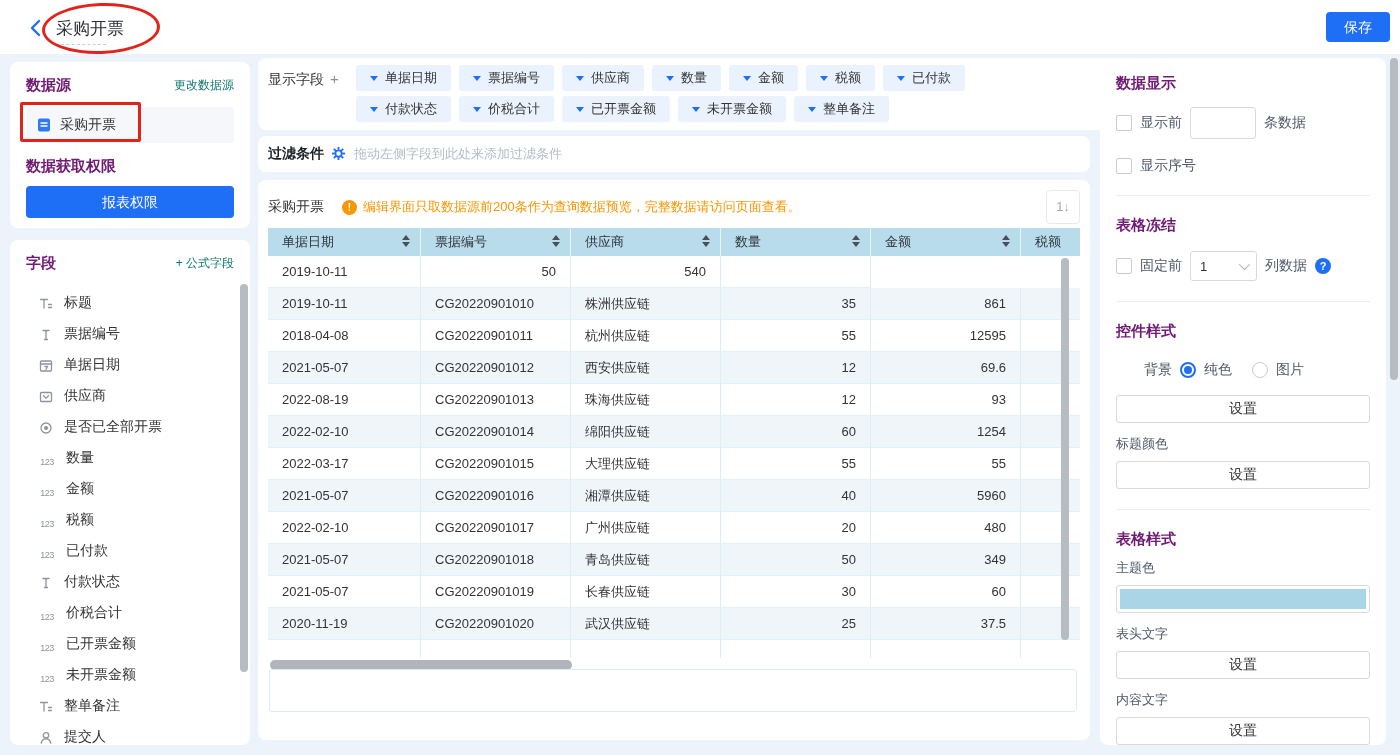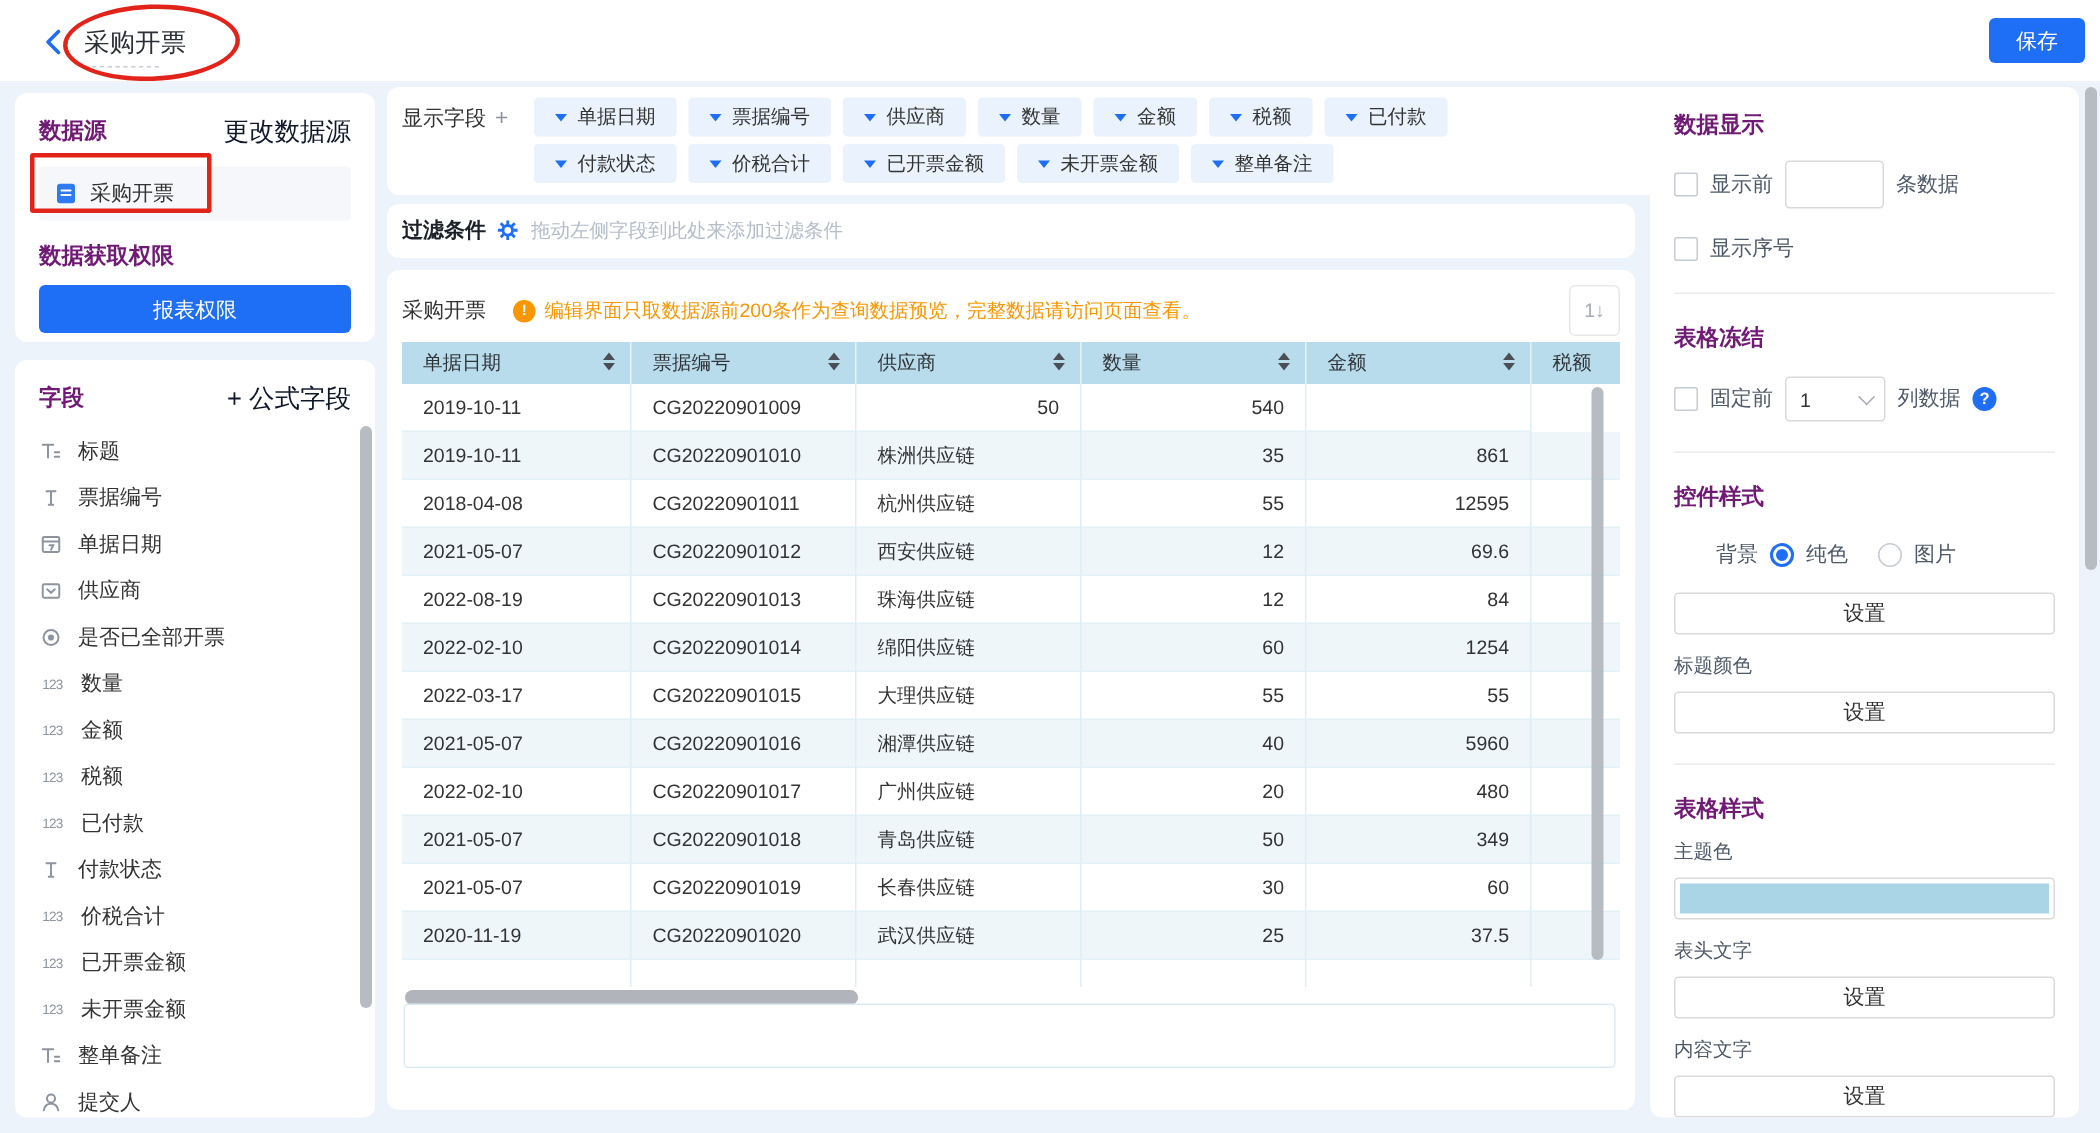--- a/index.html
+++ b/index.html
@@ -17,28 +17,28 @@
   
   .anno-ellipse { position:absolute; left:42px; top:3px; width:118px; height:51px; border:3px solid #e2231a; border-radius:50%; transform:rotate(-2deg); z-index:9; pointer-events:none; }
   .anno-rect { position:absolute; left:20px; top:102px; width:121px; height:40px; border:3px solid #e2231a; border-radius:2px; z-index:9; pointer-events:none; }
 
   .card { position:absolute; background:#fff; border-radius:8px; }
 
   
   .ds-card { left:10px; top:62px; width:240px; height:166px; }
   .ds-head { display:flex; justify-content:space-between; align-items:center; padding:14px 16px 0 16px; }
   .h3 { font-size:15px; font-weight:bold; color:#701a75; }
-  .blue-link { font-size:17px; color:#0f172a; cursor:pointer; }
+  .blue-link { font-size:12px; color:#0f766e; cursor:pointer; }
   .ds-item { margin:12px 16px 0 16px; height:36px; background:#f5f7fa; border-radius:3px; display:flex; align-items:center; gap:8px; padding-left:10px; font-size:14px; cursor:pointer; }
   .perm-head { margin:14px 16px 0 16px; }
   .perm-btn { margin:10px 16px 0 16px; height:32px; background:#1f6ef6; color:#fff; border:none; border-radius:4px; width:208px; font-size:14px; line-height:32px; text-align:center; cursor:pointer; }
 
   .fields-card { left:10px; top:240px; width:240px; height:505px; overflow:hidden; }
   .f-head { display:flex; justify-content:space-between; align-items:center; padding:14px 16px 8px 16px; }
-  .field-item { height:31px; display:flex; align-items:center; gap:10px; padding-left:16px; font-size:14px; color:#333; cursor:grab; }
+  .field-item { height:31px; display:flex; align-items:flex-end; gap:10px; padding-left:28px; font-size:14px; color:#333; cursor:grab; }
   .num-ic { font-size:9px; color:#8d949e; letter-spacing:-0.5px; width:18px; text-align:center; }
   .ic16 { width:16px; height:16px; display:inline-block; flex:none; text-align:center; }
   .vscroll { position:absolute; width:8px; background:#b7bbc2; border-radius:4px; cursor:pointer; }
 
   
   .df-card { left:258px; top:58px; width:908px; height:72px; display:flex; padding:7px 10px; }
   .df-label { width:88px; padding-top:5px; font-size:14px; color:#333; flex:none; }
   .plus { color:#8a919f; font-size:15px; margin-left:6px; cursor:pointer; }
   .chip-rows { display:flex; flex-direction:column; gap:5px; }
   .chip-row { display:flex; gap:8px; }
@@ -327,21 +327,20 @@
               </div></div>
             <div class="th"><span>金额</span><div class="sort-arrows">
                 <span class="tri-up"></span>
                 <span class="tri-dn"></span>
               </div></div>
             <div class="th"><span>税额</span></div>
           </div>
         <div id="tbody">
             <div class="tr">
               <div class="td">2019-10-11</div>
-              <div class="td">CG20220901009</div>
               <div class="td r">50</div>
               <div class="td r">540</div>
               <div class="td"></div>
             </div>
             <div class="tr">
               <div class="td">2019-10-11</div>
               <div class="td">CG20220901010</div>
               <div class="td">株洲供应链</div>
               <div class="td r">35</div>
               <div class="td r">861</div>
@@ -361,21 +360,21 @@
               <div class="td">西安供应链</div>
               <div class="td r">12</div>
               <div class="td r">69.6</div>
               <div class="td"></div>
             </div>
             <div class="tr">
               <div class="td">2022-08-19</div>
               <div class="td">CG20220901013</div>
               <div class="td">珠海供应链</div>
               <div class="td r">12</div>
-              <div class="td r">84</div>
+              <div class="td r">93</div>
               <div class="td"></div>
             </div>
             <div class="tr">
               <div class="td">2022-02-10</div>
               <div class="td">CG20220901014</div>
               <div class="td">绵阳供应链</div>
               <div class="td r">60</div>
               <div class="td r">1254</div>
               <div class="td"></div>
             </div>

